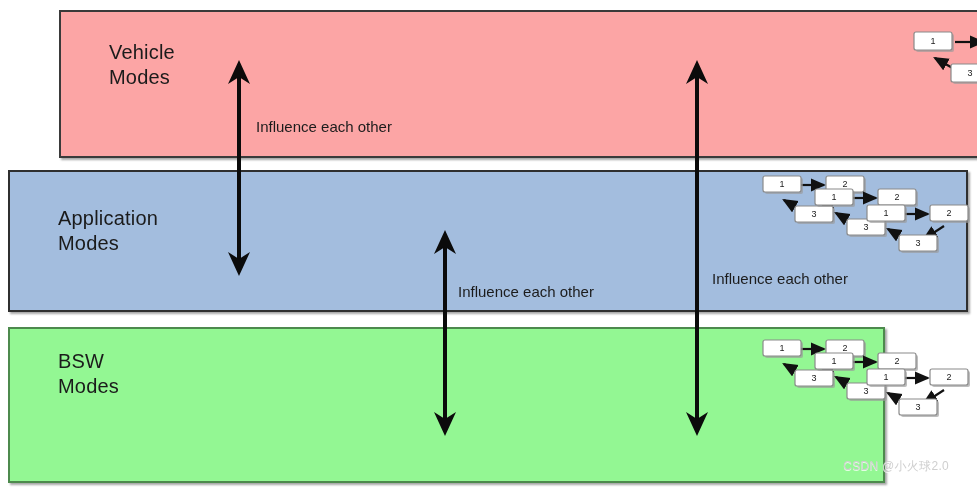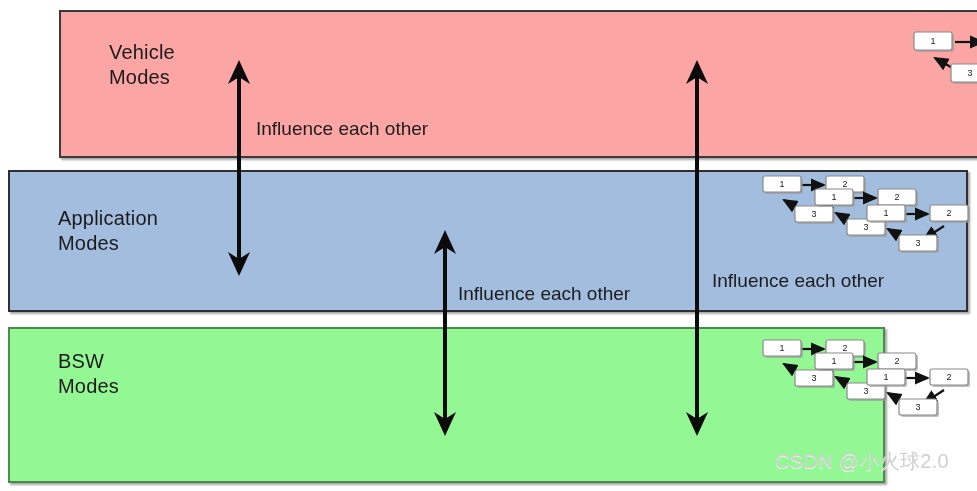--- a/index.html
+++ b/index.html
@@ -70,21 +70,21 @@
   
   .arrow {
     position: absolute;
     pointer-events: none;
   }
   .arrow svg { display: block; overflow: visible; }
 
   
   .influence-label {
     position: absolute;
-    font-size: 19px;
+    font-size: 15px;
     color: #1c1c1c;
     white-space: nowrap;
   }
   #influence-label-1 { left: 256px; top: 118px; }
   #influence-label-2 { left: 458px; top: 283px; }
   #influence-label-3 { left: 712px; top: 270px; }
 
   
   .sm {
     position: absolute;
@@ -111,21 +111,21 @@
     stroke: #111111;
     stroke-width: 2.2;
     fill: none;
   }
 
   
   #watermark {
     position: absolute;
     right: 28px;
     bottom: 16px;
-    font-size: 20px;
+    font-size: 12px;
     color: #cfcfcf;
     text-shadow: 0 1px 0 rgba(255,255,255,0.75);
     white-space: nowrap;
     letter-spacing: 0.3px;
   }
 </style>
 </head>
 <body>
 
 <div id="stage">

